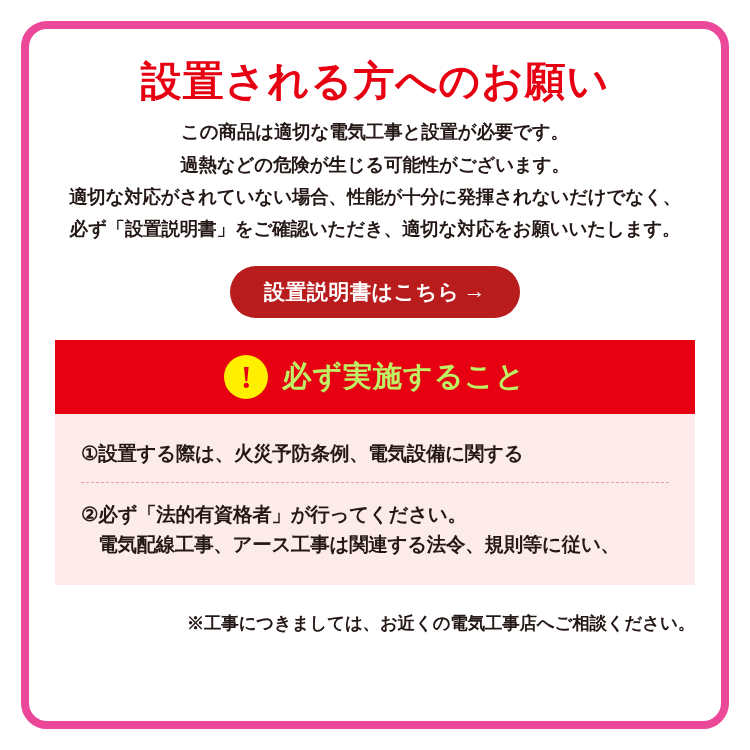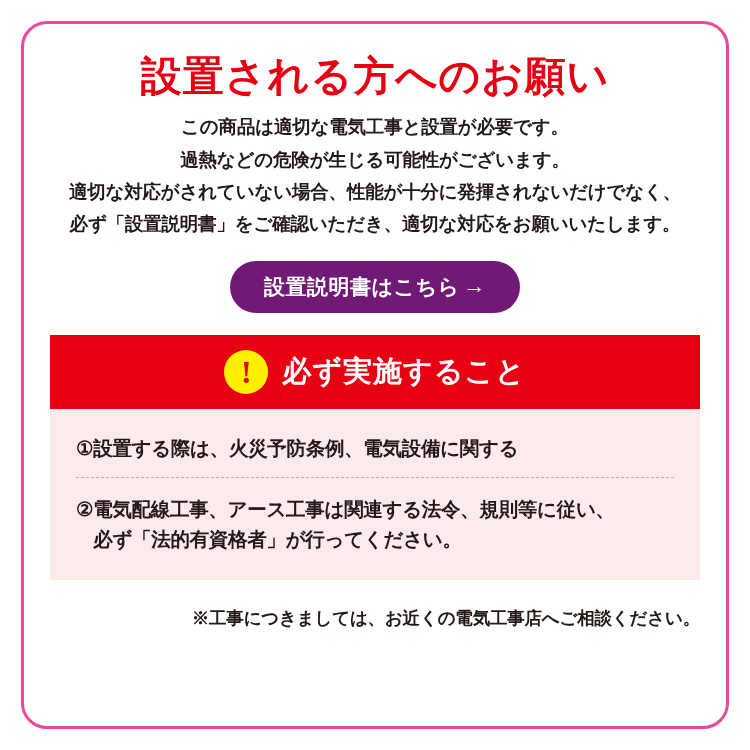--- a/index.html
+++ b/index.html
@@ -21,21 +21,21 @@
     background: #ffffff;
   }
   
   .frame {
     position: absolute;
     left: 21px;
     top: 21px;
     width: 708px;
     height: 708px;
     box-sizing: border-box;
-    border: 3px solid #ec4899;
+    border: 8px solid #ec4899;
     border-radius: 26px;
     background: #ffffff;
   }
   .inner {
     position: absolute;
     left: 0;
     top: 0;
     width: 100%;
     height: 100%;
     box-sizing: border-box;
@@ -71,21 +71,21 @@
   .btn-wrap {
     margin-top: 20px;
     display: flex;
     justify-content: center;
   }
   .pill {
     display: inline-flex;
     align-items: center;
     justify-content: center;
     gap: 4px;
-    background: #701a75;
+    background: #b91c1c;
     color: #ffffff;
     border-radius: 26px;
     padding: 12px 34px;
     font-size: 21px;
     font-weight: bold;
     letter-spacing: 0.5px;
     cursor: pointer;
     border: none;
   }
   .pill .arrow {
@@ -113,21 +113,21 @@
     display: flex;
     align-items: center;
     justify-content: center;
     color: #e60012;
     font-size: 32px;
     font-weight: bold;
     line-height: 1;
     font-family: "Liberation Serif", serif;
   }
   .banner-text {
-    color: #ffffff;
+    color: #bef264;
     font-size: 29px;
     font-weight: bold;
     letter-spacing: 1px;
   }
 
   
   .panel {
     background: #fdeaea;
     padding: 24px 26px 26px 26px;
   }
@@ -199,22 +199,22 @@
           <span class="body">
             <div>設置する際は、火災予防条例、電気設備に関する</div>
           </span>
         </div>
 
         <hr class="divider">
 
         <div class="item">
           <span class="num">②</span>
           <span class="body">
+            <div>必ず「法的有資格者」が行ってください。</div>
             <div>電気配線工事、アース工事は関連する法令、規則等に従い、</div>
-            <div>必ず「法的有資格者」が行ってください。</div>
           </span>
         </div>
       </div>
 
       <div class="footnote">※工事につきましては、お近くの電気工事店へご相談ください。</div>
 
     </div>
   </div>
 </div>
 

